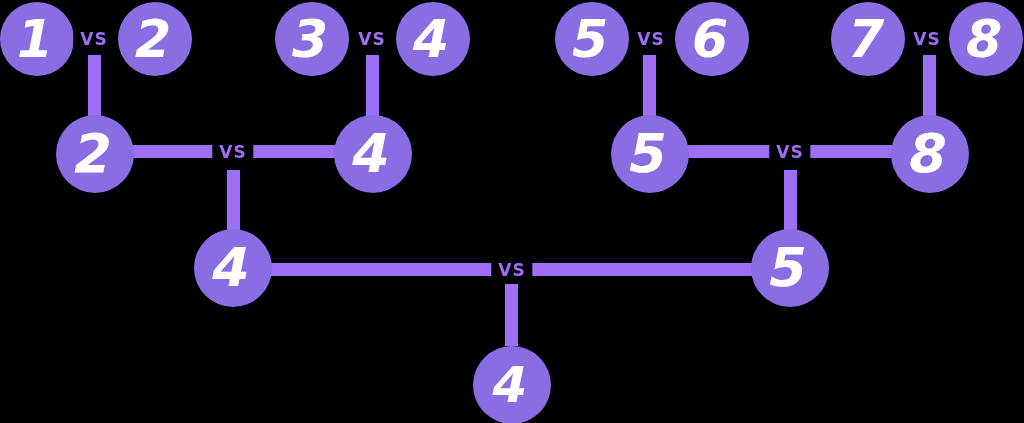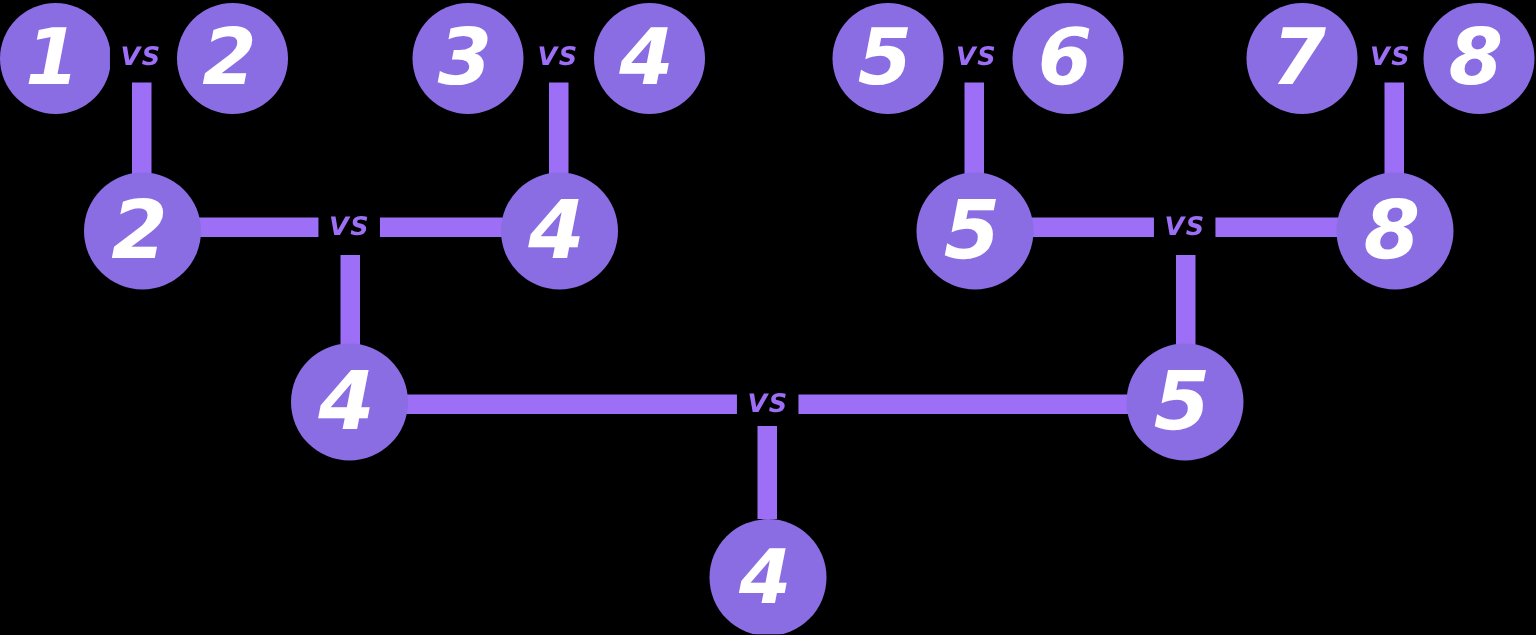--- a/index.html
+++ b/index.html
@@ -39,21 +39,20 @@
   }
   .r1 .num{font-size:52px;}
   .r2 .num,.r3 .num{font-size:54px;}
   .champ .num{font-size:50px;}
   .vs{
     position:absolute;
     transform:translate(-50%,-50%);
     color:var(--line);
     background:var(--background);
     font-weight:bold;
-    font-style:italic;
     font-size:17px;
     letter-spacing:1px;
     padding:2px 7px;
     z-index:3;
     line-height:1;
   }
 </style>
 </head>
 <body>
 

